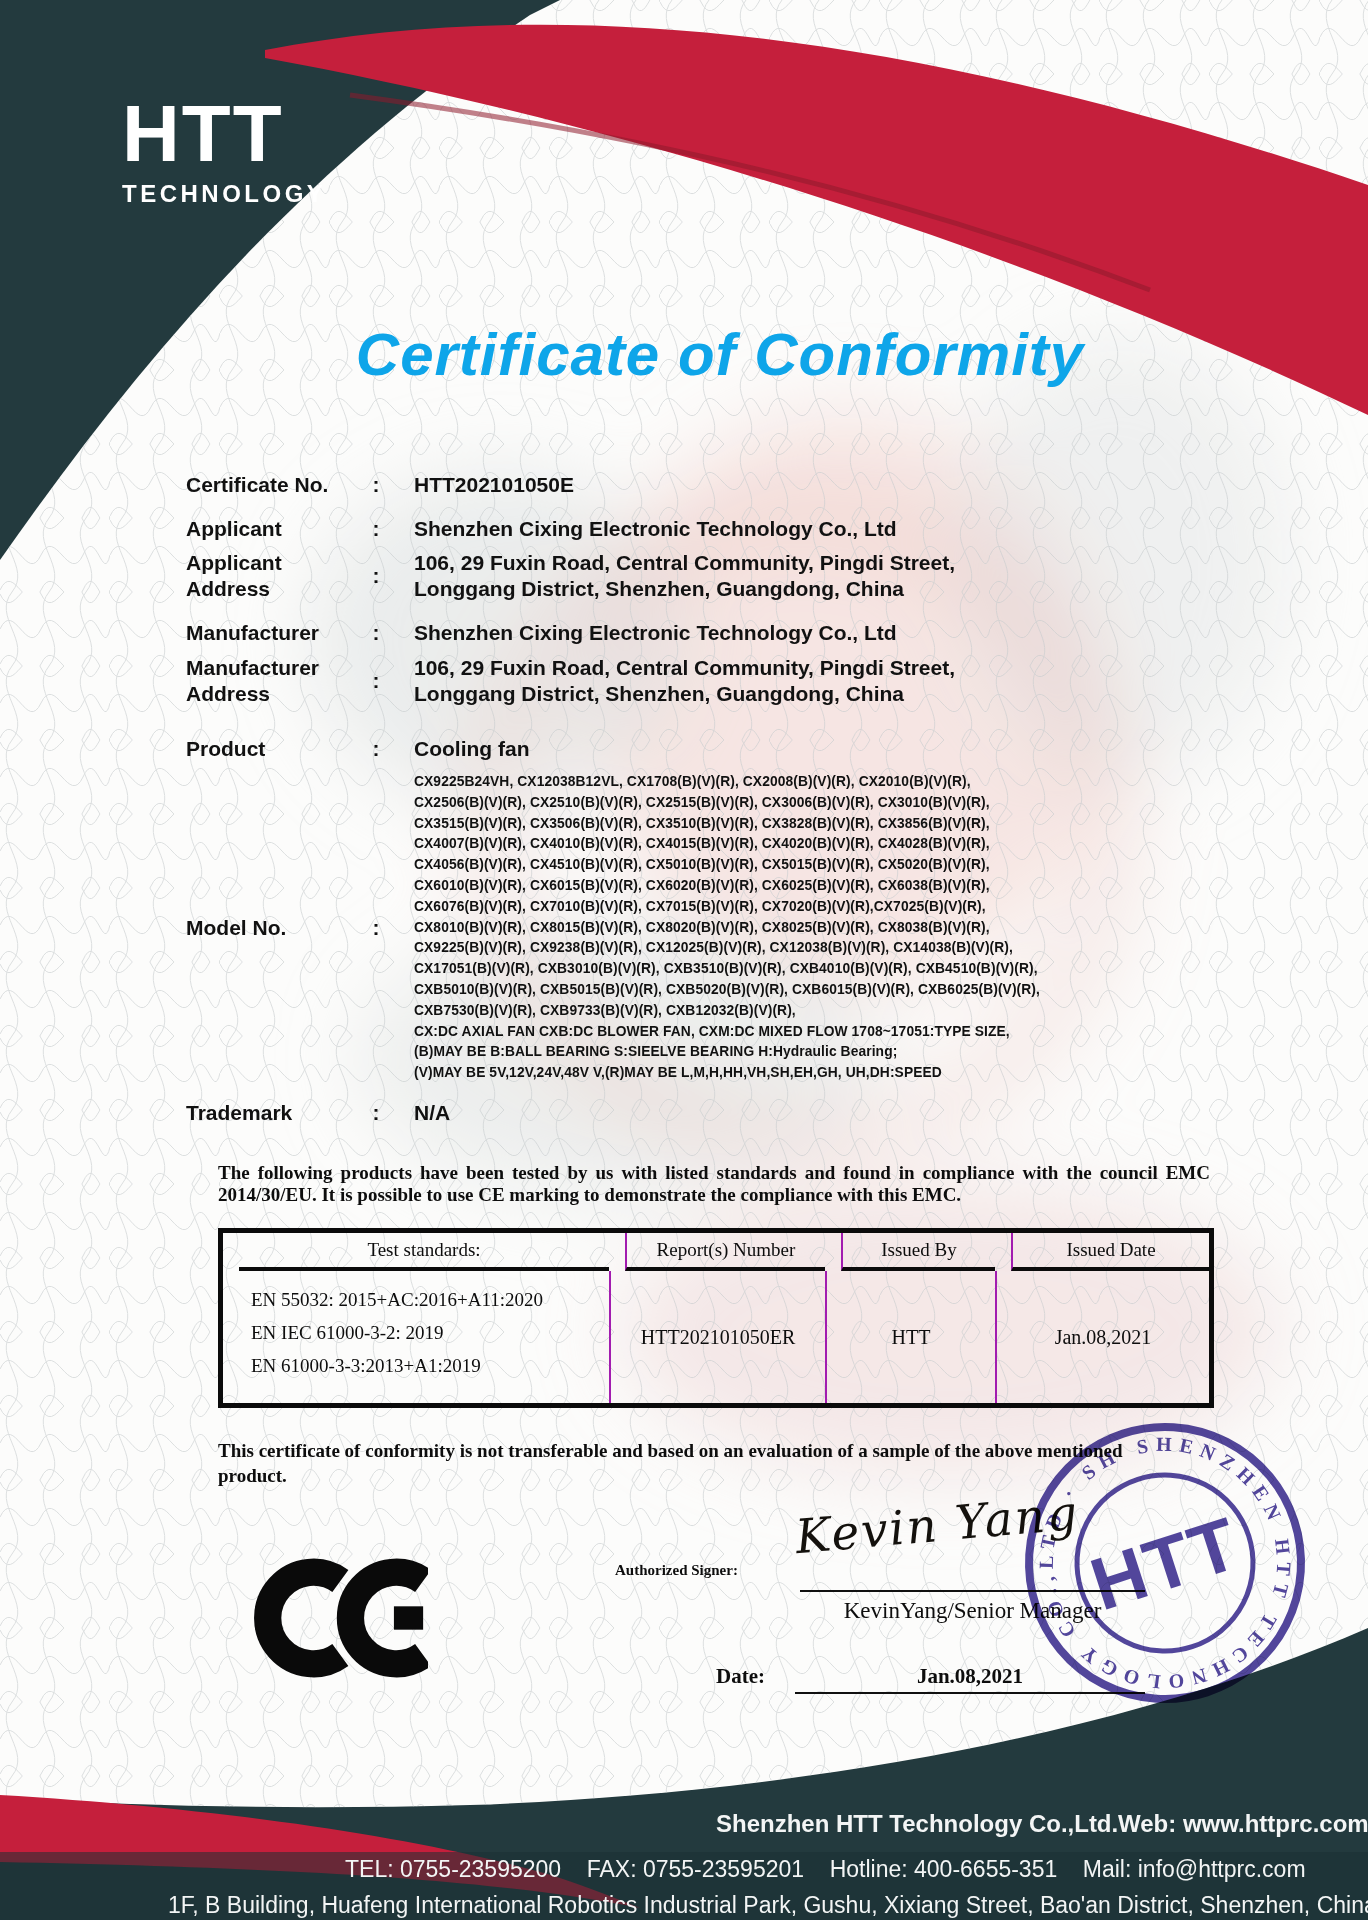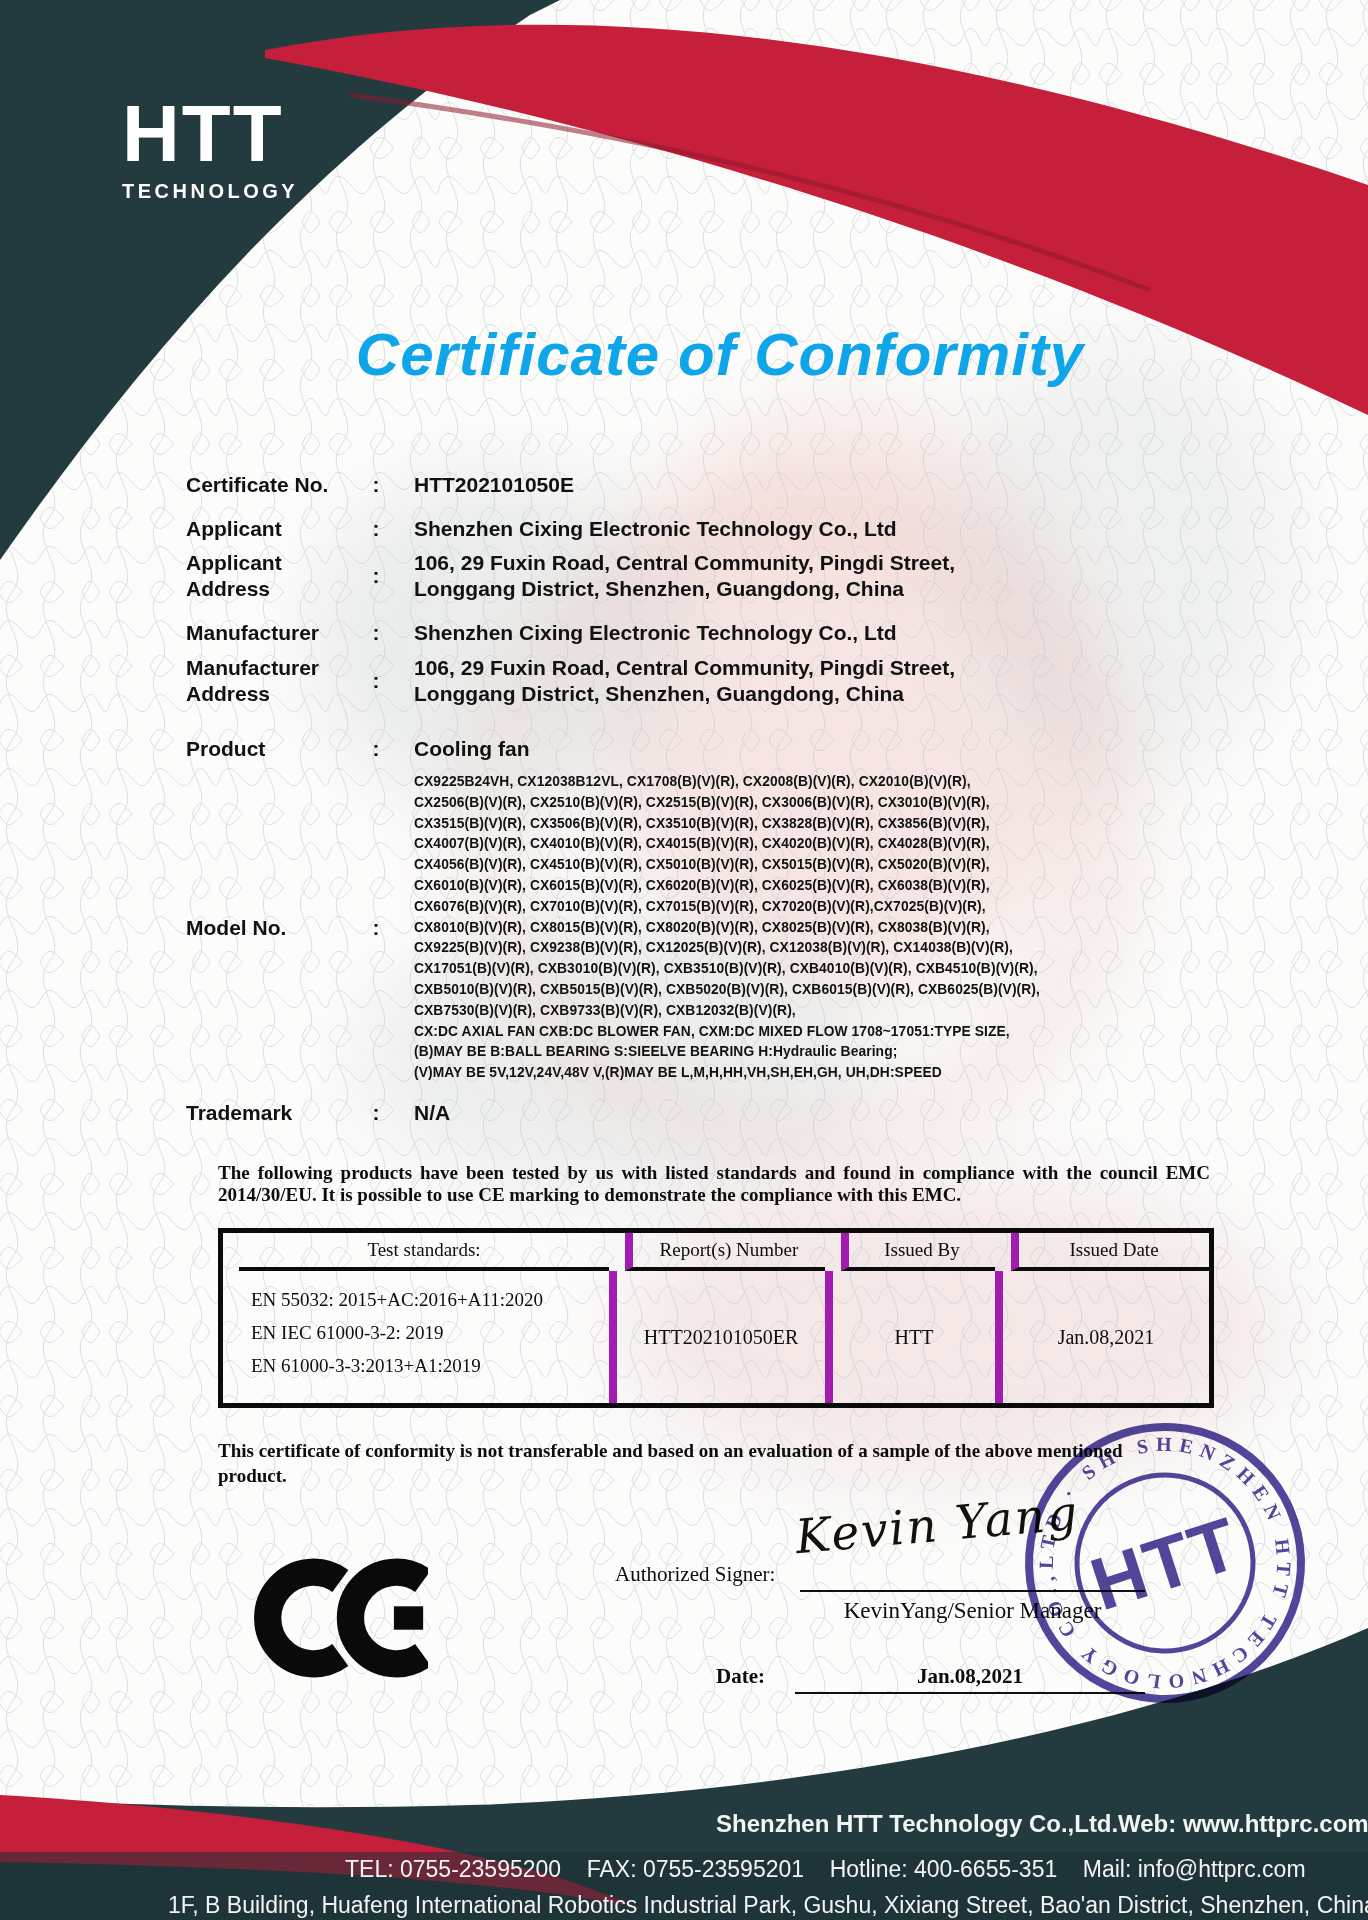--- a/index.html
+++ b/index.html
@@ -2,21 +2,21 @@
 <html><head>
 <meta charset="utf-8">
 <style>
   html,body{margin:0;padding:0;}
   body{width:1368px;height:1920px;position:relative;overflow:hidden;background:#233a3e;
        font-family:"Liberation Sans",sans-serif;}
   #bg{position:absolute;left:0;top:0;width:1368px;height:1920px;}
 
   .logo{position:absolute;left:122px;top:96px;color:#ffffff;z-index:2;}
   .logo .brand{font-size:80px;font-weight:bold;letter-spacing:2px;line-height:0.95;}
-  .logo .sub{font-size:20px;font-weight:bold;letter-spacing:3.5px;margin-top:8px;}
+  .logo .sub{font-size:24px;font-weight:bold;letter-spacing:3.5px;margin-top:8px;}
 
   .title{position:absolute;left:90px;top:320px;width:1260px;text-align:center;
          font-size:60px;font-weight:bold;font-style:italic;color:#0ea5e9;letter-spacing:1px;z-index:2;}
 
   .row{position:absolute;left:186px;width:944px;display:grid;
        grid-template-columns:152px 76px 1fr;align-items:center;z-index:2;}
   .label{font-weight:bold;font-size:21px;line-height:26px;color:#111;}
   .colon{font-weight:bold;font-size:21px;text-align:center;color:#111;}
   .value{font-weight:bold;font-size:21px;line-height:26px;white-space:pre-line;color:#111;}
   .value.small{font-size:13.8px;line-height:20.8px;letter-spacing:0.1px;}
@@ -24,28 +24,28 @@
   .para{position:absolute;font-family:"Liberation Serif",serif;font-weight:bold;color:#0d0d0d;z-index:2;}
   #compliance{left:218px;top:1162px;width:992px;font-size:19px;line-height:22px;text-align:justify;}
   #disclaimer{left:218px;top:1438px;width:908px;font-size:19px;line-height:25px;}
 
   #stdtable{position:absolute;left:218px;top:1228px;width:996px;height:180px;
             border:5px solid #0b0b0b;display:grid;grid-template-columns:386px 216px 170px 1fr;
             grid-template-rows:38px 1fr;font-family:"Liberation Serif",serif;color:#0d0d0d;
             box-sizing:border-box;background:transparent;z-index:2;}
   .th{border-bottom:4px solid #0b0b0b;display:flex;align-items:center;justify-content:center;font-size:19px;margin-left:16px;}
   .td{display:flex;align-items:center;justify-content:center;font-size:20px;}
-  .bl{border-left:8px solid #a21caf;}
+  .bl{border-left:2px solid #a21caf;}
   #standards-cell{display:block;padding:12px 16px 0 28px;font-size:19px;}
   #standards-cell div{line-height:33px;}
 
   #ce{position:absolute;left:243px;top:1548px;z-index:2;}
 
   .sig-label{position:absolute;left:615px;top:1562px;font-family:"Liberation Serif",serif;
-             font-weight:normal;font-size:21px;color:#0d0d0d;z-index:2;}
+             font-weight:bold;font-size:15px;color:#0d0d0d;z-index:2;}
   .sig-line{position:absolute;left:800px;top:1556px;width:345px;height:34px;
             border-bottom:2px solid #101010;z-index:2;}
   .sig-hand{position:absolute;left:795px;top:1497px;font-family:"DejaVu Serif",serif;
             font-style:italic;font-size:47px;color:#14110d;transform:rotate(-5deg);
             letter-spacing:2px;z-index:3;}
   .sig-name{position:absolute;left:800px;top:1598px;width:345px;text-align:center;
             font-family:"Liberation Serif",serif;font-size:23px;color:#0d0d0d;z-index:2;}
   .date-label{position:absolute;left:716px;top:1664px;font-family:"Liberation Serif",serif;
               font-weight:bold;font-size:21px;color:#0d0d0d;z-index:2;}
   .date-line{position:absolute;left:795px;top:1658px;width:350px;height:34px;

